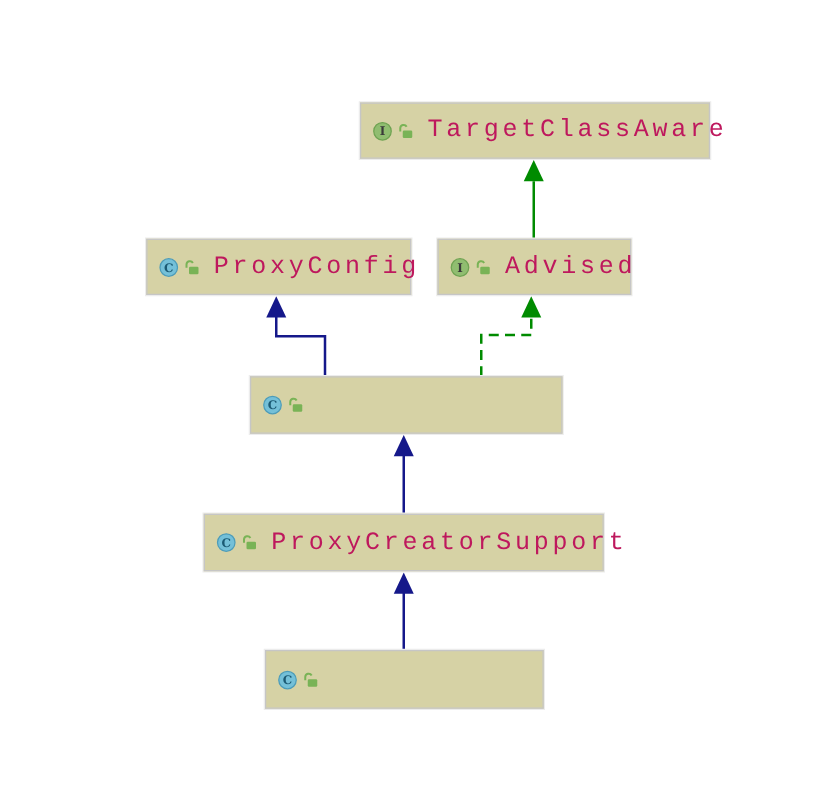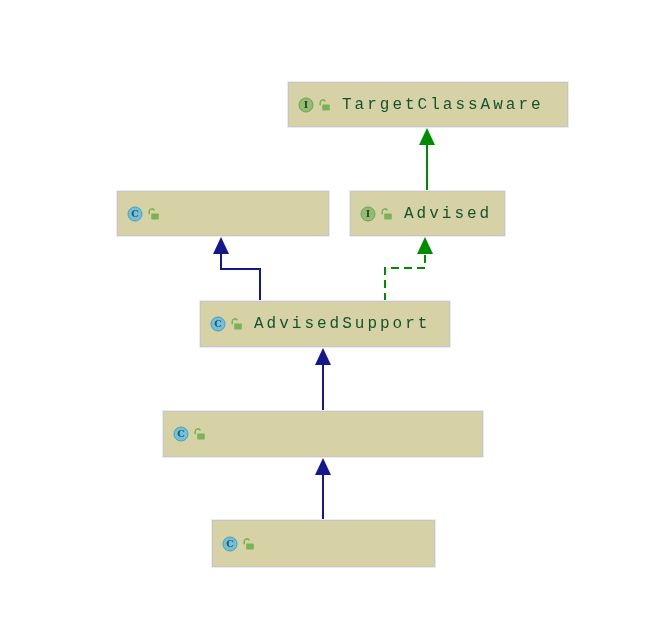--- a/index.html
+++ b/index.html
@@ -21,23 +21,23 @@
     box-sizing: border-box;
     background: #d6d2a5;
     border: 1px solid #c6c6c6;
     box-shadow: 0 0 0 1px #ececec;
     display: flex;
     align-items: center;
     padding-left: 9px;
     gap: 4px;
   }
   .node .label {
-    font-size: 16px;
+    font-size: 20px;
     letter-spacing: 3px;
-    color: #14532d;
+    color: #be185d;
     white-space: nowrap;
     margin-left: 6px;
   }
   .badge, .lock { display: inline-flex; align-items: center; }
 </style>
 </head>
 <body>
 
 <div class="stage">
   <svg class="edge-layer" id="edge-layer" xmlns="http://www.w3.org/2000/svg">
@@ -74,20 +74,21 @@
             <circle cx="8" cy="8" r="7" fill="#74c0d8" stroke="#4d9cb9" stroke-width="1"></circle>
             <text x="8" y="11.4" text-anchor="middle" font-family="DejaVu Serif, serif" font-weight="bold" font-size="9.5" fill="#1b5a74">C</text>
           </svg>
         </span>
         <span class="lock">
           <svg width="14" height="14" viewBox="0 0 14 14">
             <path d="M2.2,7.2 L2.2,4.6 A2.7,2.7 0 0 1 7.3,3.4" fill="none" stroke="#79b356" stroke-width="1.6"></path>
             <rect x="4.2" y="6.4" width="7.6" height="6" rx="1" fill="#79b356"></rect>
           </svg>
         </span>
+        <span class="label">ProxyConfig</span>
       </div>
       <div class="node" style="left: 350px; top: 191px; width: 155px; height: 45px;">
         <span class="badge">
           <svg width="16" height="16" viewBox="0 0 16 16">
             <circle cx="8" cy="8" r="7" fill="#90bd70" stroke="#6fa352" stroke-width="1"></circle>
             <text x="8" y="11.4" text-anchor="middle" font-family="DejaVu Serif, serif" font-weight="bold" font-size="9.5" fill="#3a3a3a">I</text>
           </svg>
         </span>
         <span class="lock">
           <svg width="14" height="14" viewBox="0 0 14 14">
@@ -103,35 +104,35 @@
             <circle cx="8" cy="8" r="7" fill="#74c0d8" stroke="#4d9cb9" stroke-width="1"></circle>
             <text x="8" y="11.4" text-anchor="middle" font-family="DejaVu Serif, serif" font-weight="bold" font-size="9.5" fill="#1b5a74">C</text>
           </svg>
         </span>
         <span class="lock">
           <svg width="14" height="14" viewBox="0 0 14 14">
             <path d="M2.2,7.2 L2.2,4.6 A2.7,2.7 0 0 1 7.3,3.4" fill="none" stroke="#79b356" stroke-width="1.6"></path>
             <rect x="4.2" y="6.4" width="7.6" height="6" rx="1" fill="#79b356"></rect>
           </svg>
         </span>
-        <span class="label">AdvisedSupport</span>
       </div>
       <div class="node" style="left: 163px; top: 411px; width: 320px; height: 46px;">
         <span class="badge">
           <svg width="16" height="16" viewBox="0 0 16 16">
             <circle cx="8" cy="8" r="7" fill="#74c0d8" stroke="#4d9cb9" stroke-width="1"></circle>
             <text x="8" y="11.4" text-anchor="middle" font-family="DejaVu Serif, serif" font-weight="bold" font-size="9.5" fill="#1b5a74">C</text>
           </svg>
         </span>
         <span class="lock">
           <svg width="14" height="14" viewBox="0 0 14 14">
             <path d="M2.2,7.2 L2.2,4.6 A2.7,2.7 0 0 1 7.3,3.4" fill="none" stroke="#79b356" stroke-width="1.6"></path>
             <rect x="4.2" y="6.4" width="7.6" height="6" rx="1" fill="#79b356"></rect>
           </svg>
         </span>
+        <span class="label">ProxyCreatorSupport</span>
       </div>
       <div class="node" style="left: 212px; top: 520px; width: 223px; height: 47px;">
         <span class="badge">
           <svg width="16" height="16" viewBox="0 0 16 16">
             <circle cx="8" cy="8" r="7" fill="#74c0d8" stroke="#4d9cb9" stroke-width="1"></circle>
             <text x="8" y="11.4" text-anchor="middle" font-family="DejaVu Serif, serif" font-weight="bold" font-size="9.5" fill="#1b5a74">C</text>
           </svg>
         </span>
         <span class="lock">
           <svg width="14" height="14" viewBox="0 0 14 14">

